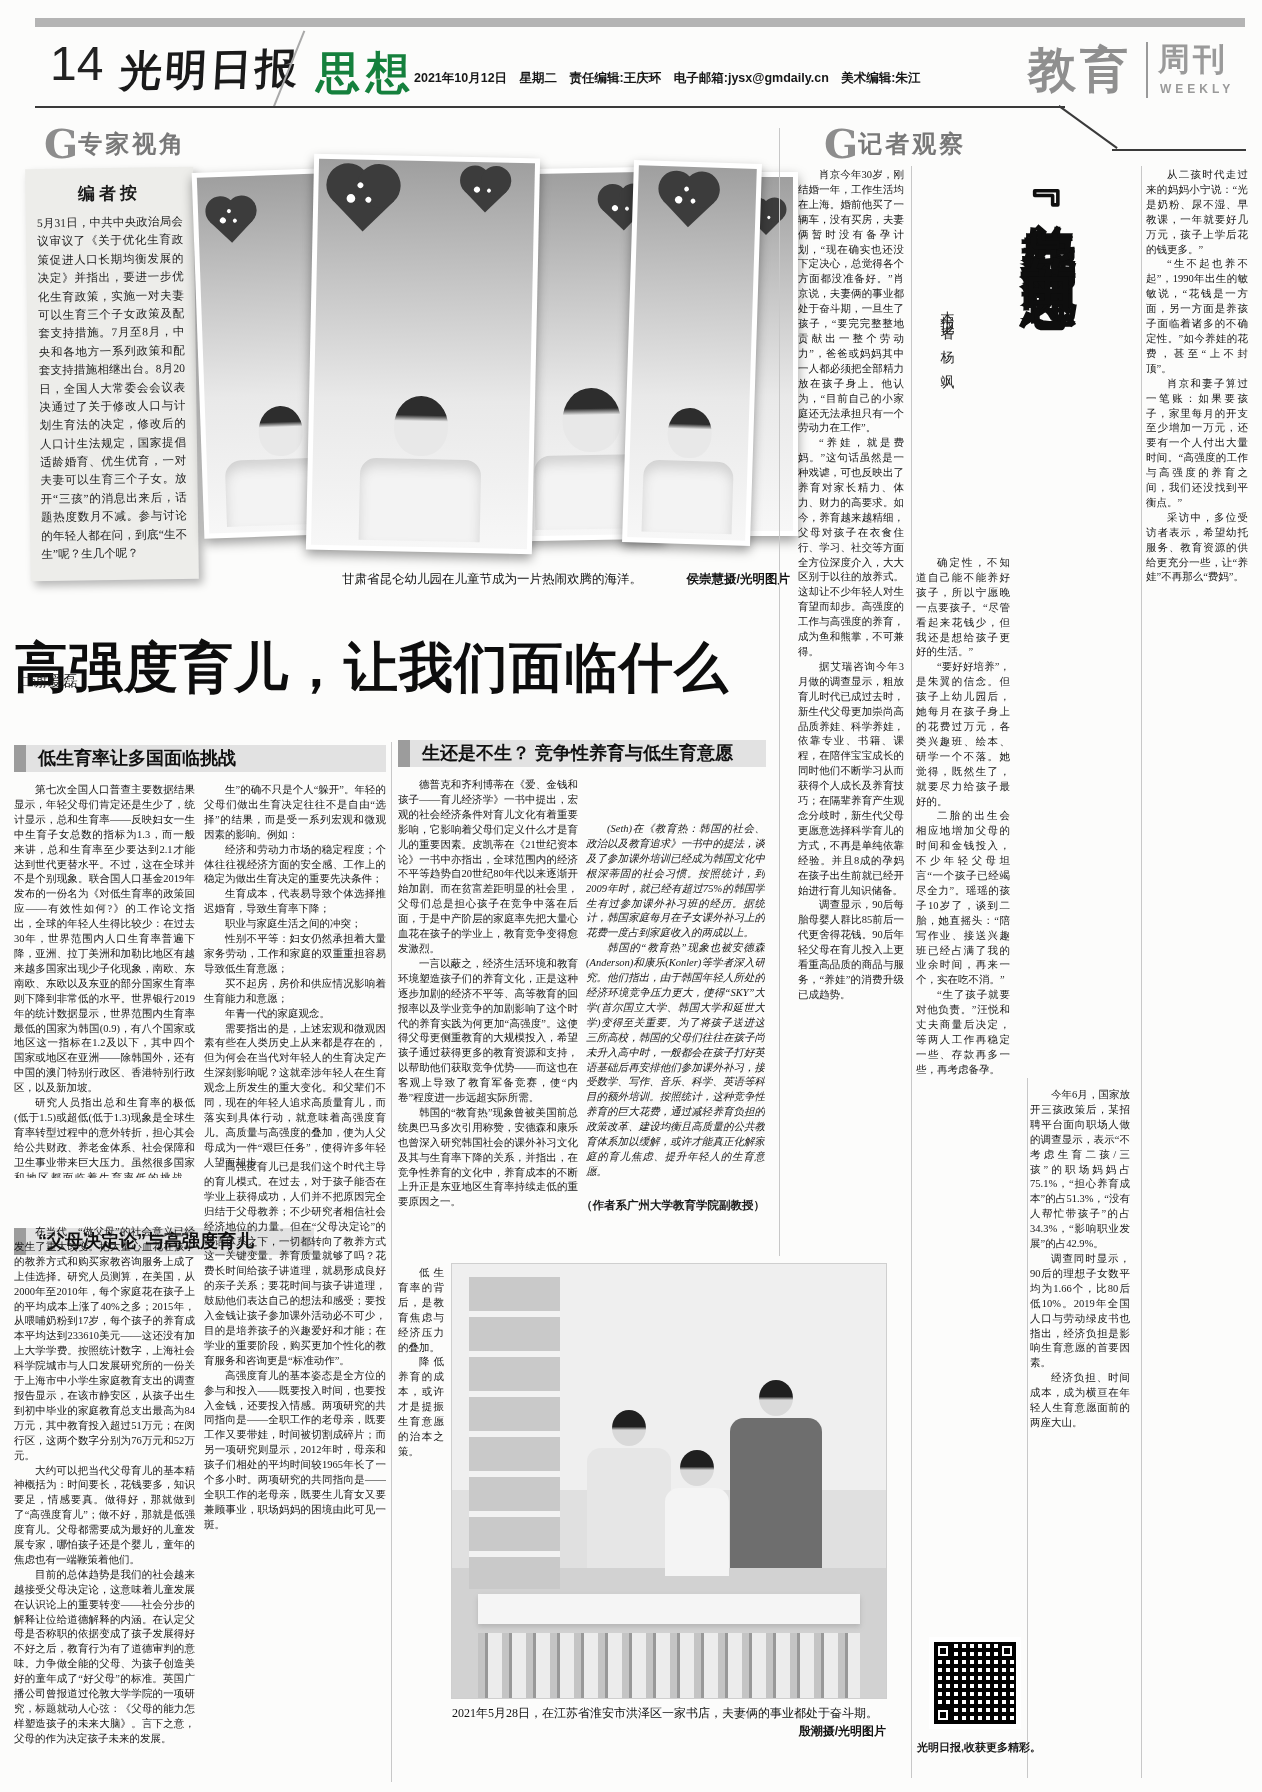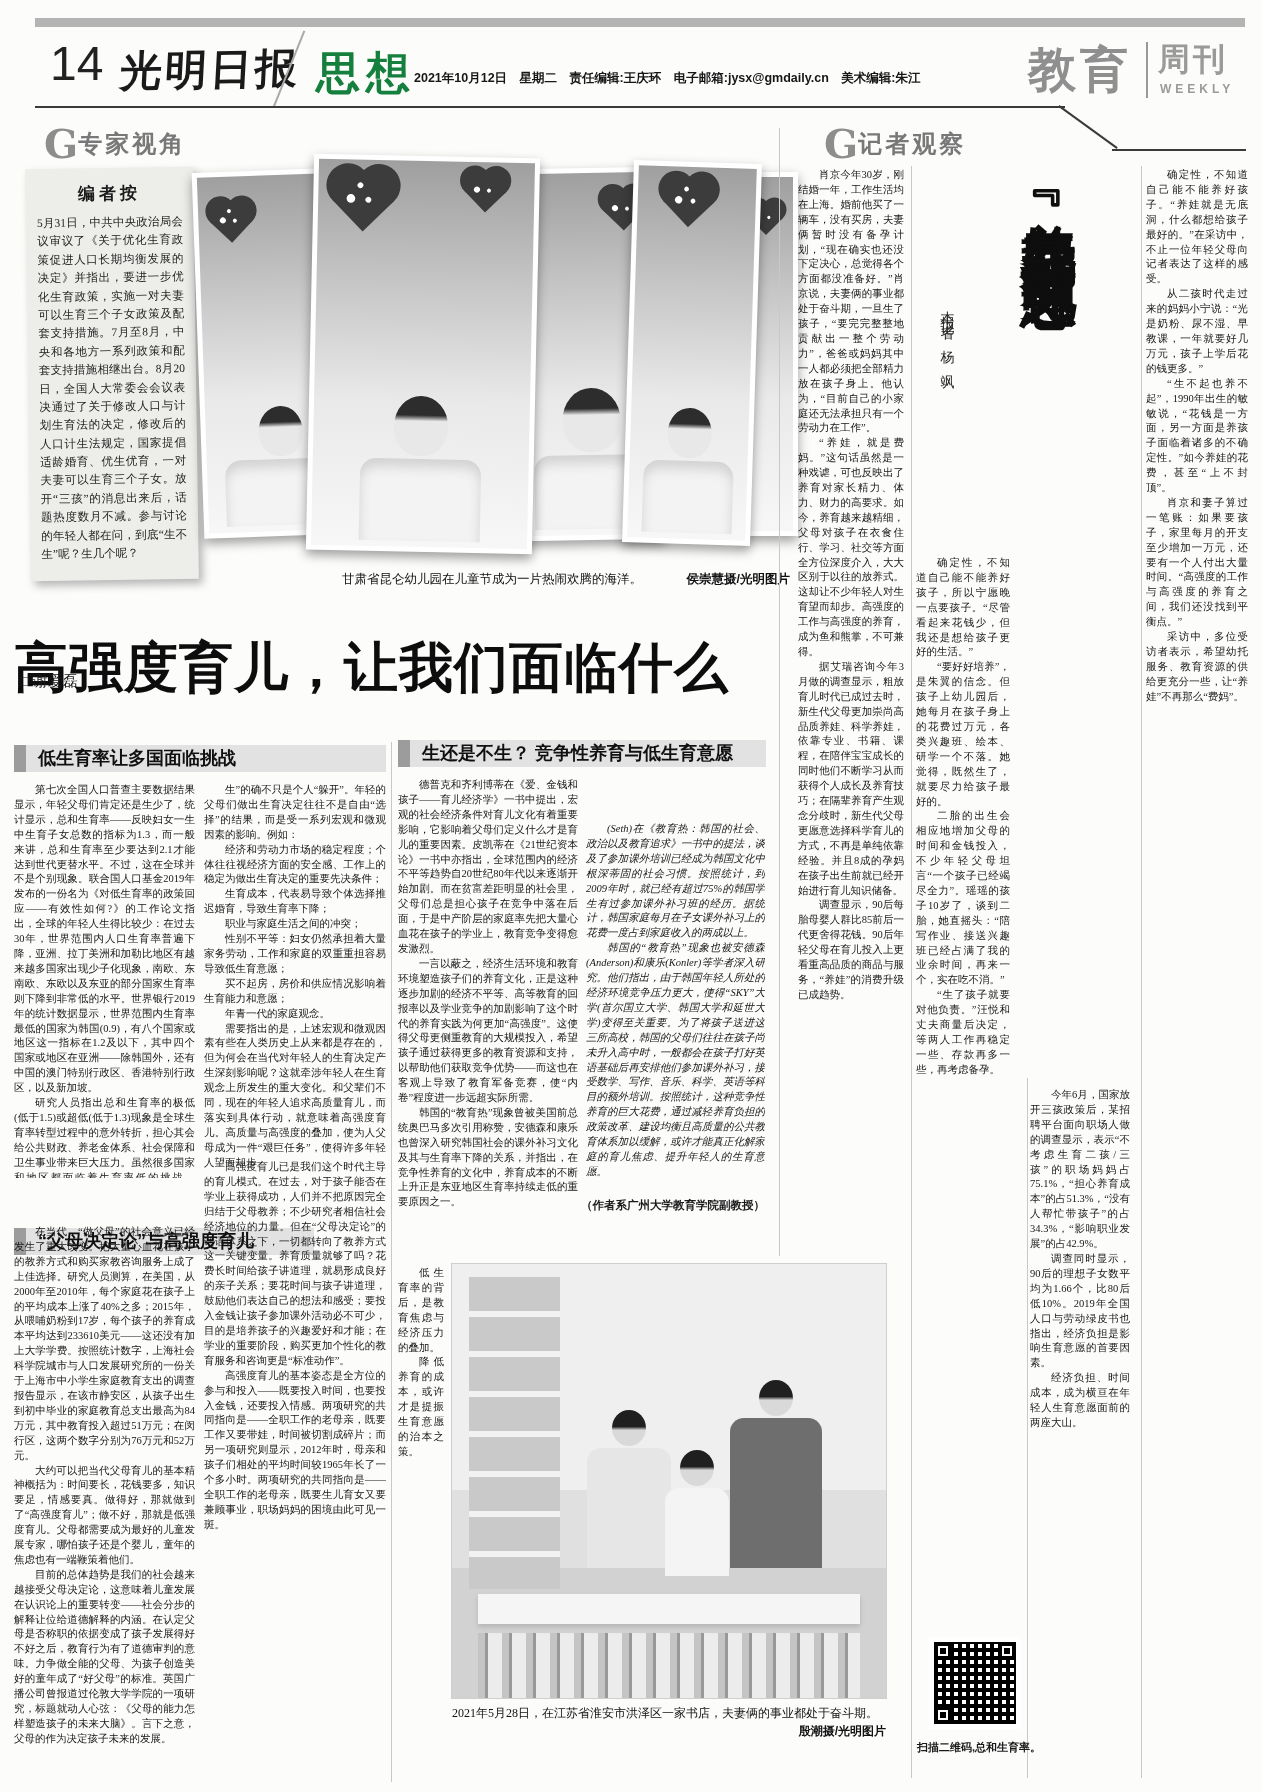--- a/index.html
+++ b/index.html
@@ -318,27 +318,26 @@
       <p class="para">“要好好培养”，是朱翼的信念。但孩子上幼儿园后，她每月在孩子身上的花费过万元，各类兴趣班、绘本、研学一个不落。她觉得，既然生了，就要尽力给孩子最好的。</p>
       <p class="para">二胎的出生会相应地增加父母的时间和金钱投入，不少年轻父母坦言“一个孩子已经竭尽全力”。瑶瑶的孩子10岁了，谈到二胎，她直摇头：“陪写作业、接送兴趣班已经占满了我的业余时间，再来一个，实在吃不消。”</p>
       <p class="para">“生了孩子就要对他负责。”汪悦和丈夫商量后决定，等两人工作再稳定一些、存款再多一些，再考虑备孕。</p>
     </div>
   <div class="txtcol" id="rcC">
       <p class="para">今年6月，国家放开三孩政策后，某招聘平台面向职场人做的调查显示，表示“不考虑生育二孩/三孩”的职场妈妈占75.1%，“担心养育成本”的占51.3%，“没有人帮忙带孩子”的占34.3%，“影响职业发展”的占42.9%。</p>
       <p class="para">调查同时显示，90后的理想子女数平均为1.66个，比80后低10%。2019年全国人口与劳动绿皮书也指出，经济负担是影响生育意愿的首要因素。</p>
       <p class="para">经济负担、时间成本，成为横亘在年轻人生育意愿面前的两座大山。</p>
     </div>
   <div class="txtcol" id="rcD">
-      <p class="para">确定性，不知道自己能不能养好孩子。“养娃就是无底洞，什么都想给孩子最好的。”在采访中，不止一位年轻父母向记者表达了这样的感受。</p>
       <p class="para">从二孩时代走过来的妈妈小宁说：“光是奶粉、尿不湿、早教课，一年就要好几万元，孩子上学后花的钱更多。”</p>
       <p class="para">“生不起也养不起”，1990年出生的敏敏说，“花钱是一方面，另一方面是养孩子面临着诸多的不确定性。”如今养娃的花费，甚至“上不封顶”。</p>
       <p class="para">肖京和妻子算过一笔账：如果要孩子，家里每月的开支至少增加一万元，还要有一个人付出大量时间。“高强度的工作与高强度的养育之间，我们还没找到平衡点。”</p>
       <p class="para">采访中，多位受访者表示，希望幼托服务、教育资源的供给更充分一些，让“养娃”不再那么“费妈”。</p>
     </div>
 
   <div id="qr">
     <div class="fnd" id="fnd-tl"></div>
     <div class="fnd" id="fnd-tr"></div>
     <div class="fnd" id="fnd-bl"></div>
   </div>
-  <div id="qrcap">扫描二维码,总和生育率。</div>
+  <div id="qrcap">光明日报,收获更多精彩。</div>
 
 </div>
 
 </body></html>

